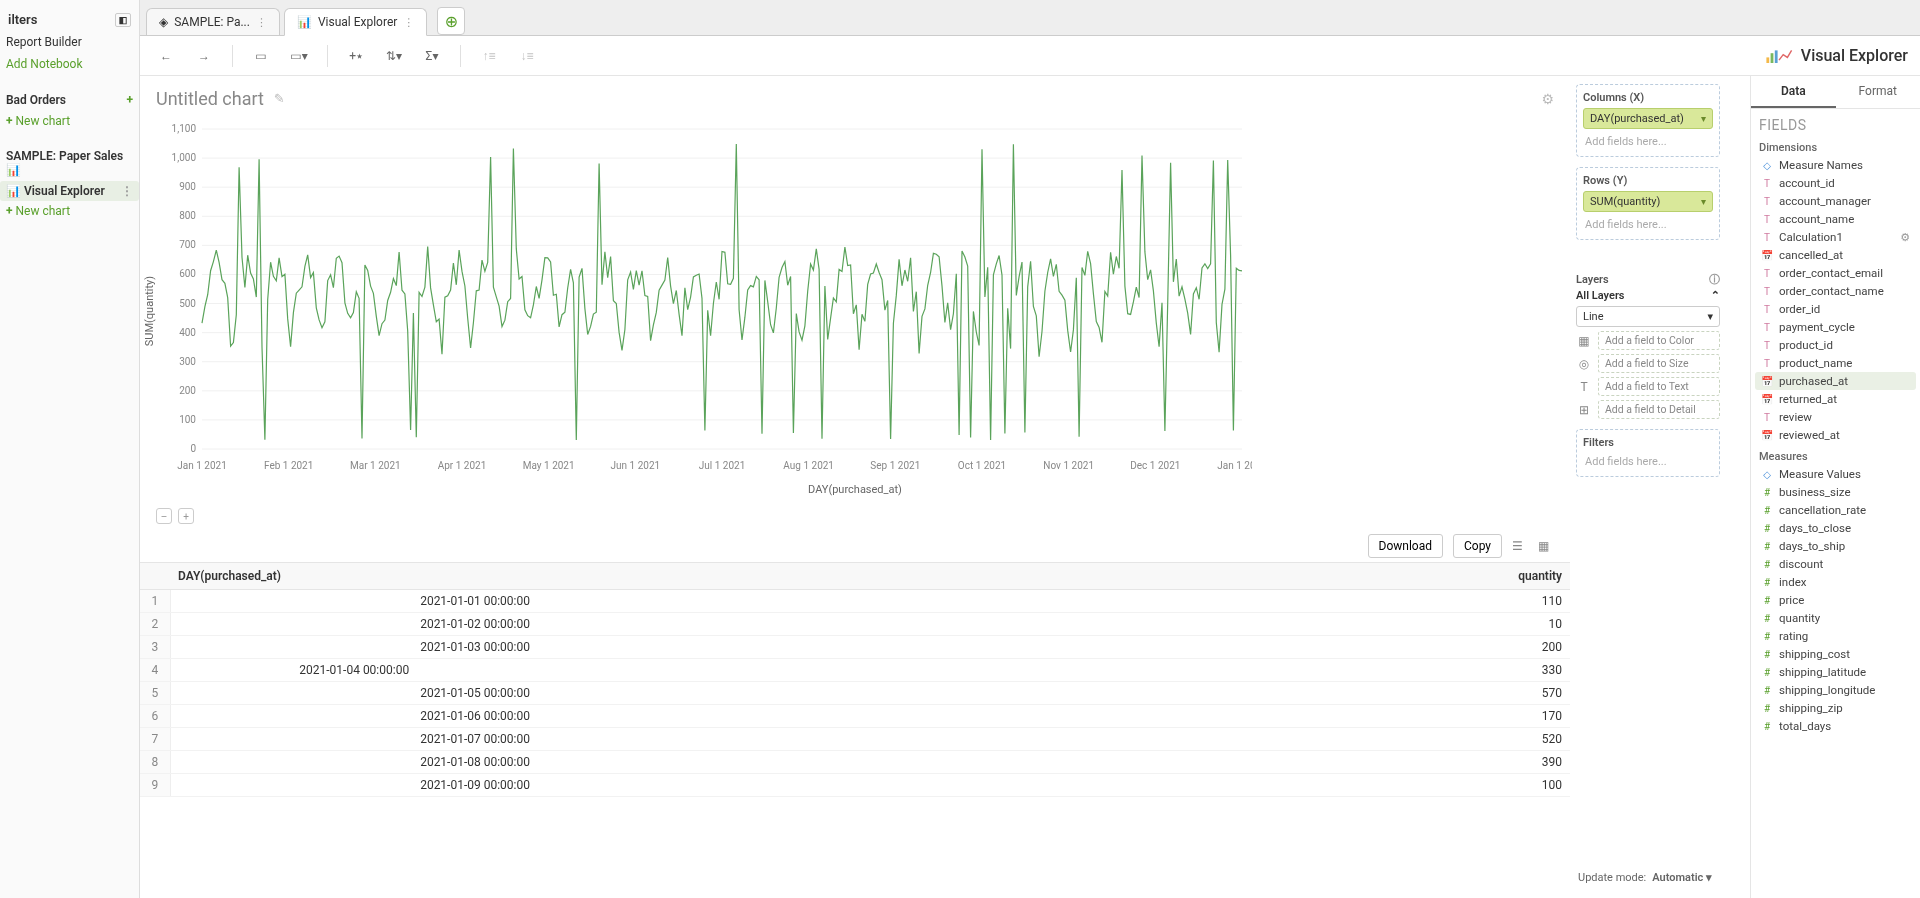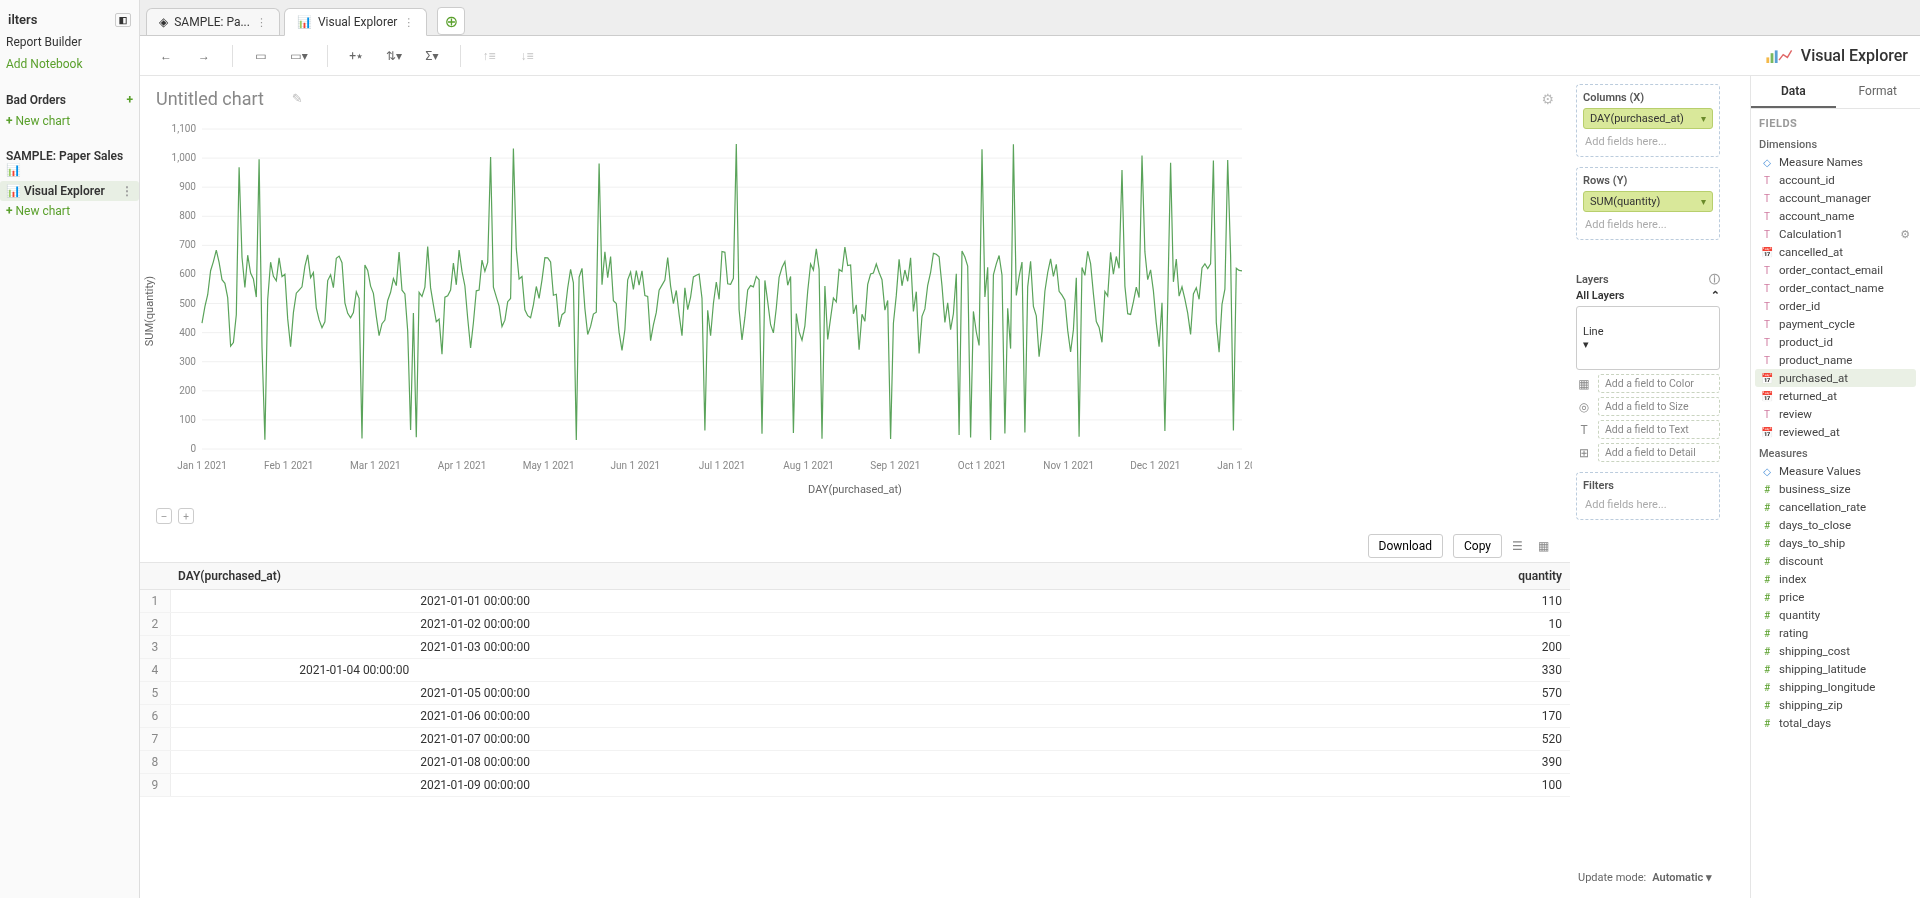--- a/index.html
+++ b/index.html
@@ -35,21 +35,21 @@
 .brand-logo{width:28px;height:18px;}
 
 
 .content-row { flex:1; display:flex; overflow:hidden;}
 .chart-col { flex:1; display:flex; flex-direction:column; overflow:hidden;}
 .config-col { width:156px; padding:8px 6px; display:flex; flex-direction:column; gap:10px;}
 .fields-col { width:170px; border-left:1px solid #e5e5e5; background:#fff; display:flex; flex-direction:column;margin-left:24px;}
 
 
 .chart-head { padding:12px 16px 4px;}
-.chart-title { font-size:18px; color:#888; display:flex; align-items:center; gap:28px;justify-content:flex-end;}
+.chart-title { font-size:18px; color:#888; display:flex; align-items:center; gap:10px;justify-content:flex-end;}
 .chart-desc { font-size:11px; color:#999; margin-top:4px;}
 .pencil{color:#bbb;font-size:13px;}
 
 
 .chart-body { flex:0 0 auto; padding:6px 12px 8px; position:relative;}
 svg.chart { display:block; }
 .ylabel { position:absolute; left:2px; top:50%; transform:translate(-40%,-50%) rotate(-90deg); font-size:11px; color:#666;}
 .xlabel { text-align:center; font-size:11px; color:#666; padding:4px 0;}
 
 
@@ -68,32 +68,32 @@
 td.rownum{ width:30px; text-align:center; color:#888; background:#fafafa; border-right:1px solid #eee;}
 
 
 .cfg-box { border:1px dashed #bcd; border-radius:4px; padding:6px;}
 .cfg-label { font-size:11px; font-weight:600; color:#555; margin-bottom:4px;}
 .pill { background:#d9e89a; border:1px solid #b8cf6d; border-radius:3px; padding:3px 6px; font-size:11px; display:flex; justify-content:space-between; align-items:center; cursor:pointer; margin-bottom:4px;}
 .pill .caret{ color:#6a8a2a; font-size:10px;}
 .cfg-placeholder{ color:#aaa; font-size:11px; padding:2px 2px;}
 .layers-head{ display:flex; justify-content:space-between; align-items:center; font-size:11px; font-weight:600; color:#555; padding:2px 0;margin-top:20px;}
 .all-layers{ display:flex; justify-content:space-between; font-size:11px; font-weight:600; cursor:pointer;}
-.select-line{ border:1px solid #ccc; border-radius:3px; padding:18px 6px; font-size:11px; display:flex; justify-content:space-between; cursor:pointer; background:#fff;flex-direction:column;}
+.select-line{ border:1px solid #ccc; border-radius:3px; padding:3px 6px; font-size:11px; display:flex; justify-content:space-between; cursor:pointer; background:#fff;}
 .mark-row{ display:flex; align-items:center; gap:6px; margin-top:4px;}
 .mark-icon{ width:16px; text-align:center; color:#888; font-size:12px;}
 .mark-field{ flex:1; border:1px dashed #c9d4c0; border-radius:3px; padding:2px 6px; font-size:10.5px; color:#888;}
 .filters-box{}
 .update-row{ font-size:11px; color:#666; padding:6px 2px; display:flex; gap:6px; align-items:center;}
 
 
 .fields-tabs{ display:flex; border-bottom:1px solid #e5e5e5;}
 .ftab{ flex:1; text-align:center; padding:8px 4px; font-size:12px; cursor:pointer; color:#666;}
 .ftab.active{ font-weight:600; color:#333; border-bottom:2px solid #666;}
-.fsec-title{ font-size:11px; font-weight:700; color:#999; letter-spacing:0.5px; padding:8px 8px 2px; text-transform:uppercase;}
+.fsec-title{ font-size:14px; font-weight:400; color:#999; letter-spacing:0.5px; padding:8px 8px 2px; text-transform:uppercase;}
 .fgroup-title{ font-size:11px; color:#666; padding:6px 8px 2px; font-weight:500;}
 .flist{ padding:0 4px;}
 .fitem{ padding:2px 6px; font-size:11.5px; cursor:pointer; border-radius:3px; display:flex; align-items:center; gap:6px; color:#444;}
 .fitem.sel{ background:#eaf0e5;}
 .ficon{ width:12px; display:inline-block; font-size:10px; text-align:center;}
 .ficon.t{ color:#d07aa0;}
 .ficon.d{ color:#5a9e6f;}
 .ficon.n{ color:#5aa02c;}
 .ficon.m{ color:#4a90d9;}
 .calc-gear{ color:#999; margin-left:auto; font-size:11px;}

